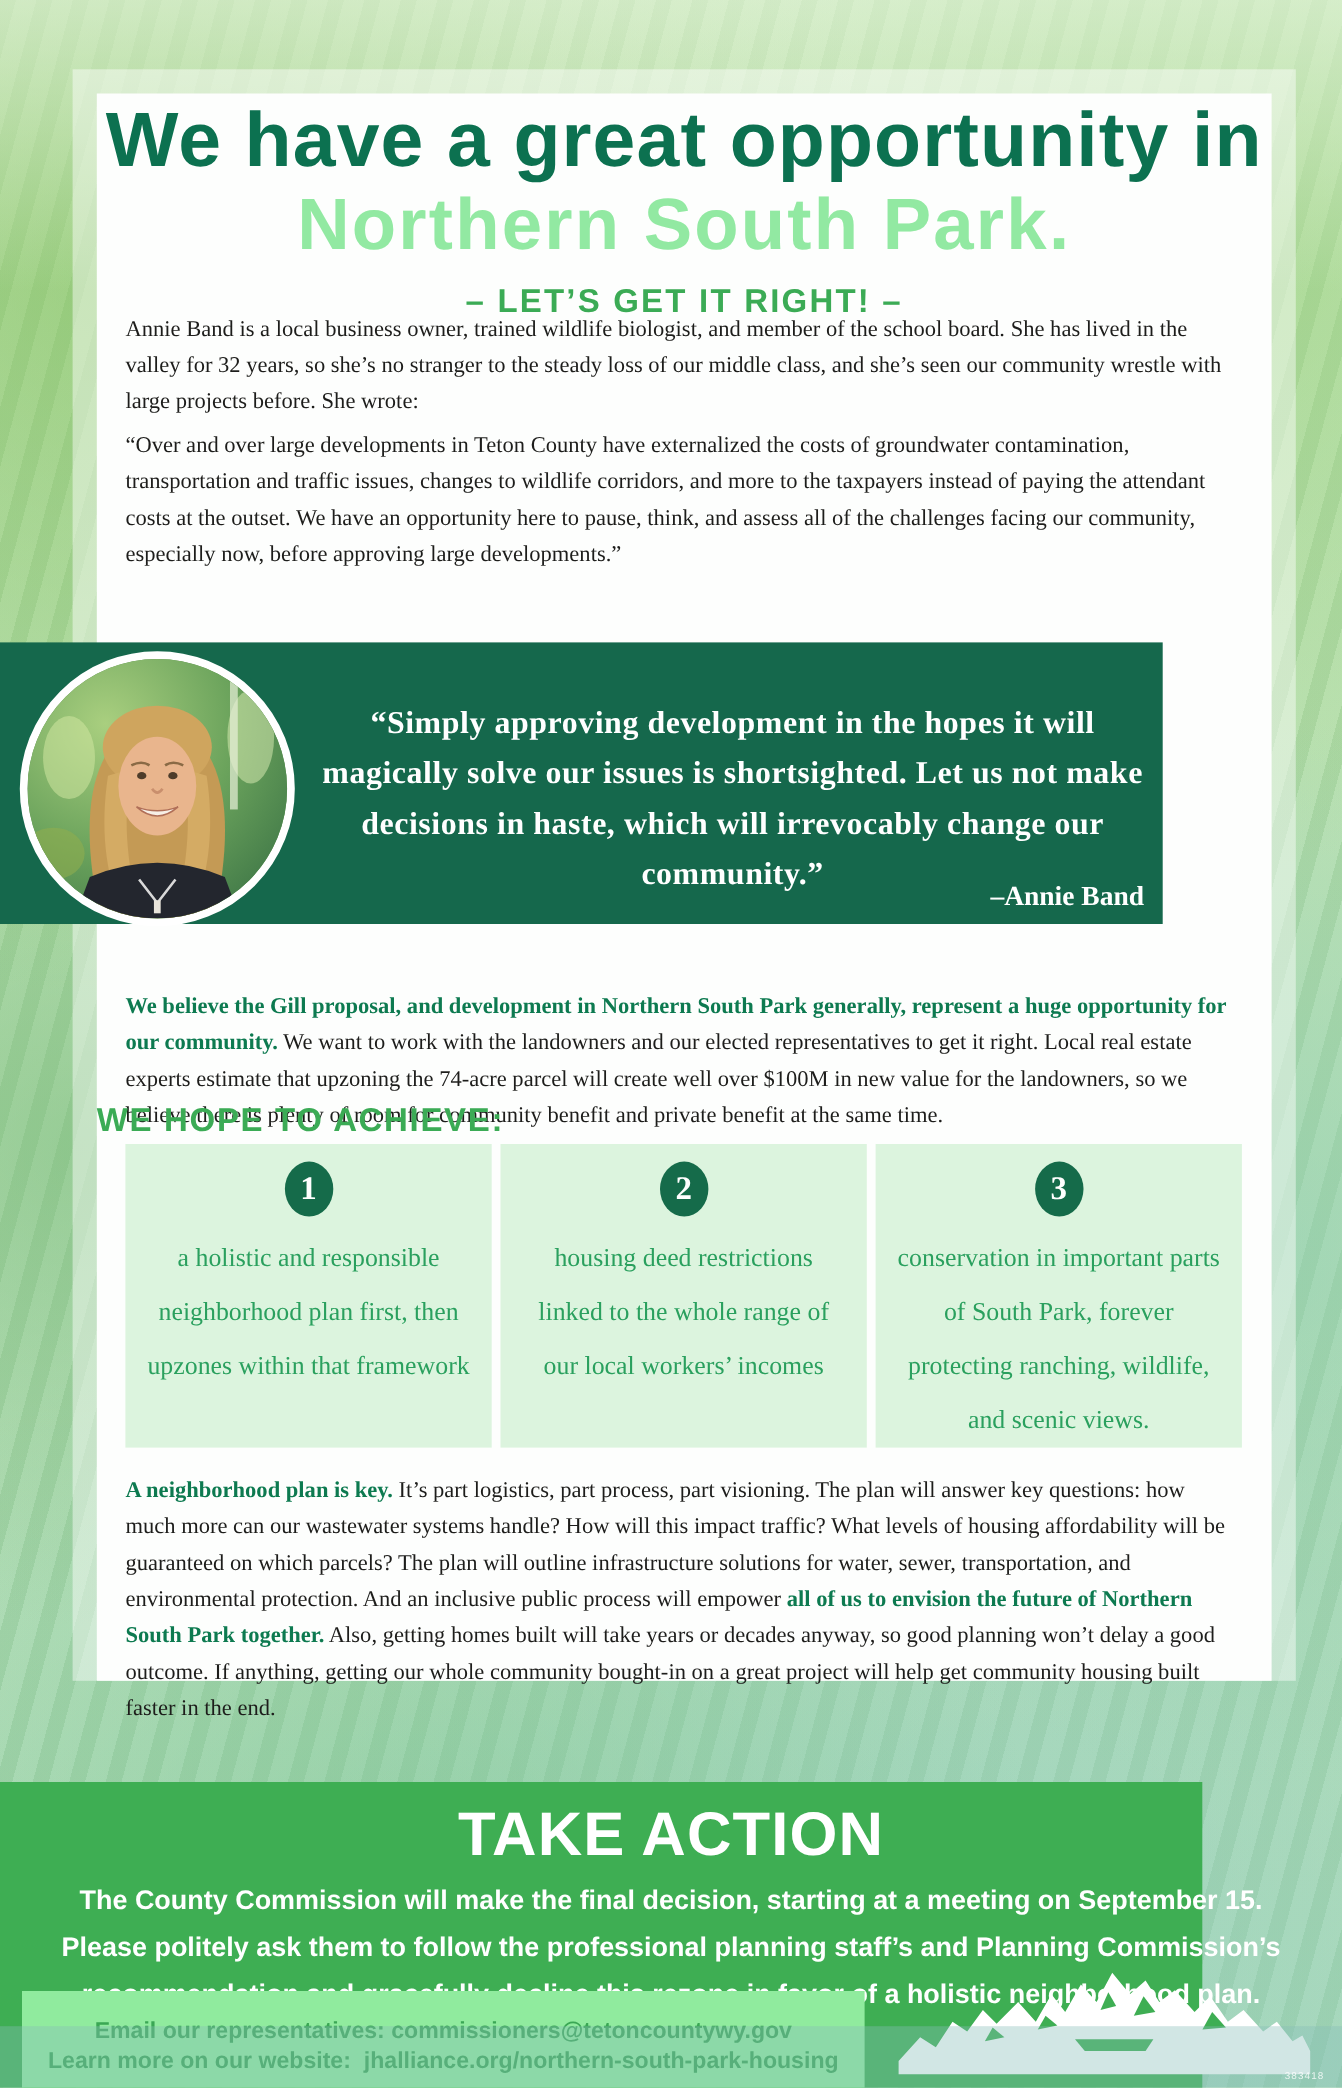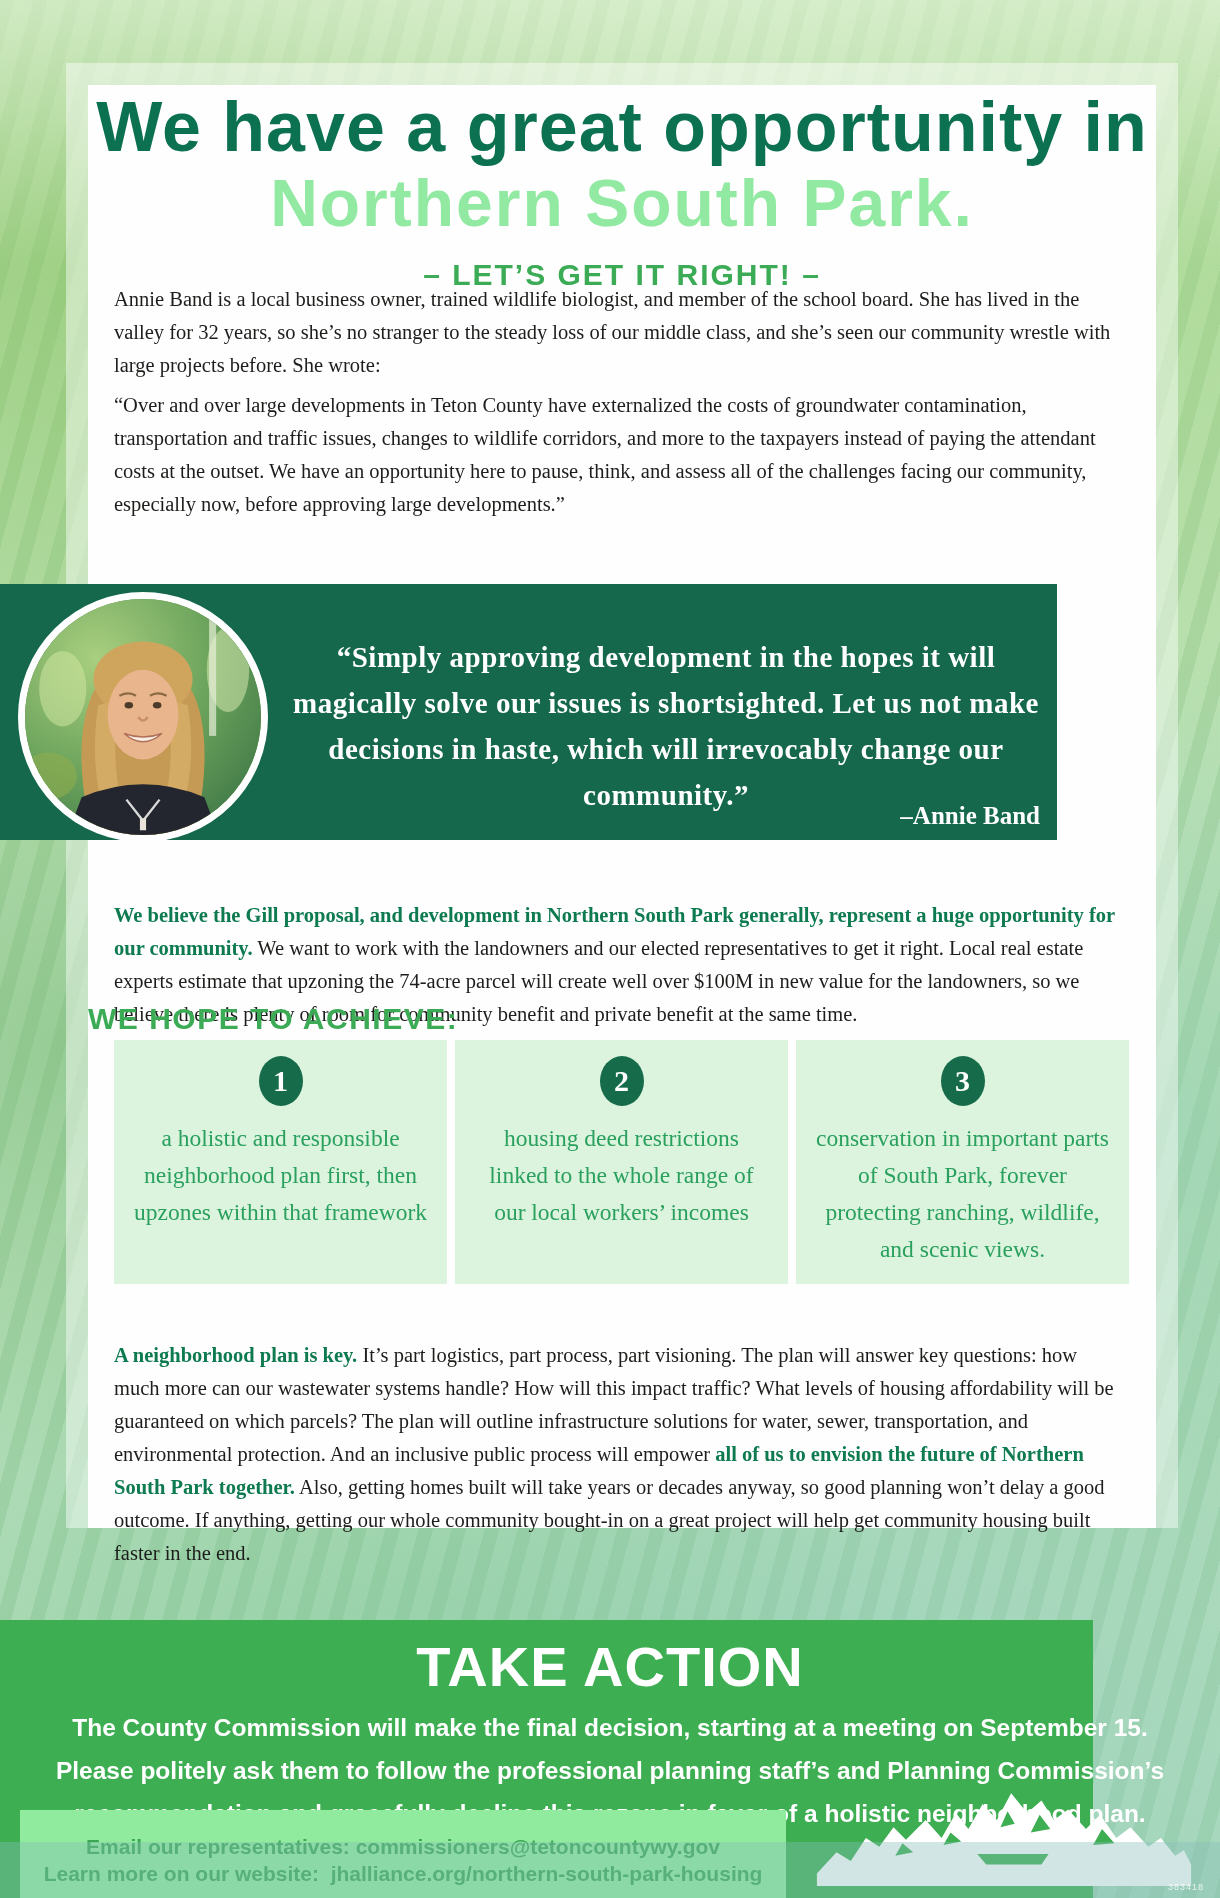--- a/index.html
+++ b/index.html
@@ -38,21 +38,21 @@
   .portrait svg{display:block;width:100%;height:100%;}
   .quote-text{position:absolute;left:292px;top:32px;width:748px;text-align:center;color:#ffffff;font-weight:700;font-size:29px;line-height:46px;letter-spacing:.5px;margin-top:18px;}
   .quote-attrib{position:absolute;left:292px;top:218px;width:748px;text-align:right;color:#ffffff;font-weight:700;font-size:25px;}
 
   .achieve-heading{position:absolute;left:88px;top:1002px;width:1068px;text-align:left;
     font-family:"Liberation Sans",sans-serif;font-size:30px;font-weight:800;color:#3bab55;letter-spacing:1.5px;}
   .boxes{position:absolute;left:114px;top:1040px;width:1015px;height:244px;display:grid;grid-template-columns:1fr 1fr 1fr;gap:8px;}
   .achieve-box{background:#dcf4de;text-align:center;padding:16px 18px 0 18px;box-sizing:border-box;}
   .num-circle{width:44px;height:50px;border-radius:50%;background:#156b4a;color:#ffffff;display:inline-flex;
     align-items:center;justify-content:center;font-size:30px;font-weight:700;margin-bottom:14px;}
-  .achieve-text{font-size:23.5px;line-height:37px;color:#2aa05e;}
+  .achieve-text{font-size:23.5px;line-height:49px;color:#2aa05e;}
 
   .take-action{position:absolute;left:0;top:1620px;width:1093px;height:314px;background:#3eae53;
     font-family:"Liberation Sans",sans-serif;color:#ffffff;}
   .ta-heading{position:absolute;left:0;top:14px;width:1220px;text-align:center;font-size:56px;font-weight:800;letter-spacing:1px;}
   .ta-body{position:absolute;left:10px;top:86px;width:1200px;text-align:center;font-size:24.5px;font-weight:700;line-height:43px;}
 
   .contact-box{position:absolute;left:20px;top:190px;width:766px;height:101px;background:#90eb9e;
     display:flex;flex-direction:column;align-items:center;justify-content:center;gap:3px;
     font-size:21px;font-weight:700;color:#3aa754;}
   .contact-line a{color:#3aa754;text-decoration:none;}

